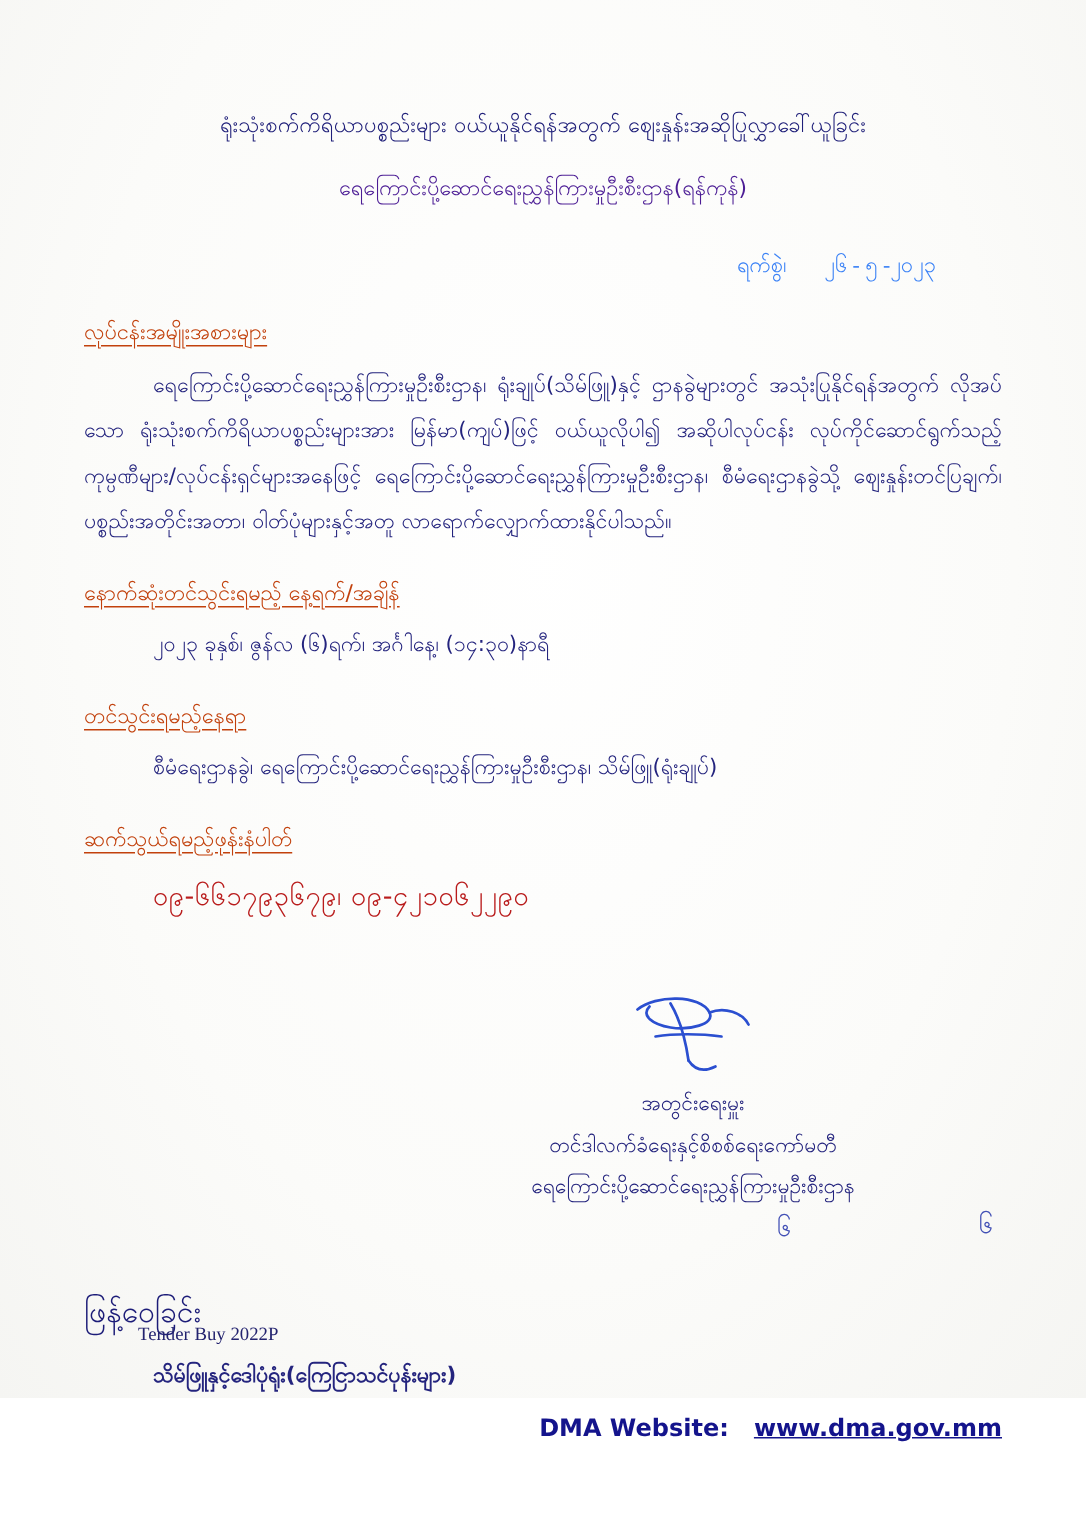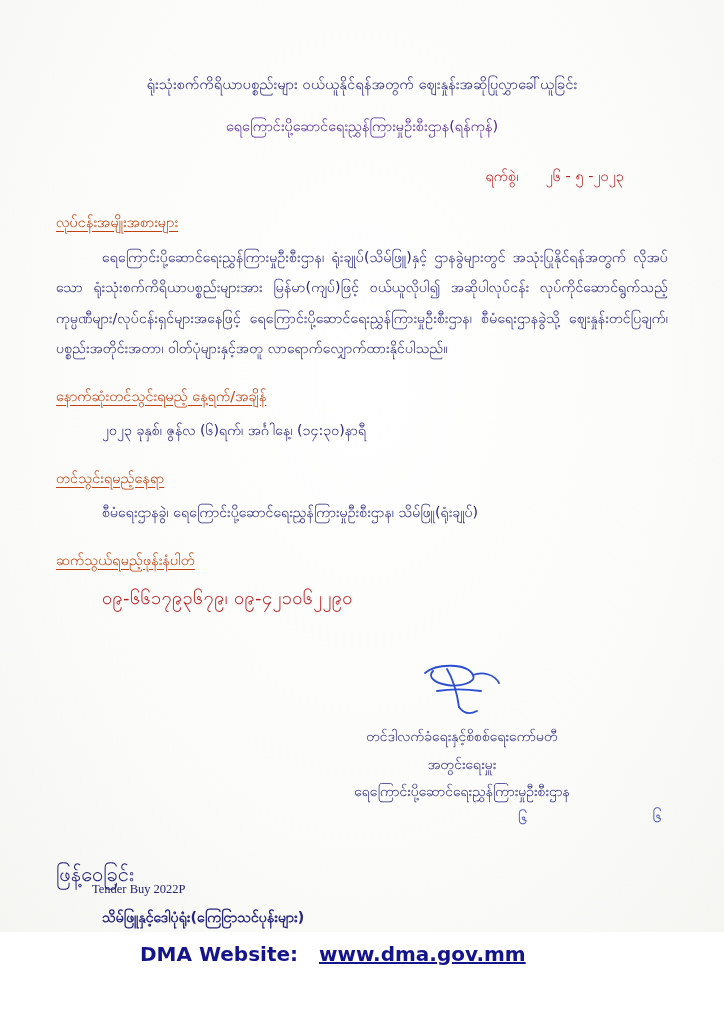--- a/index.html
+++ b/index.html
@@ -47,23 +47,24 @@
     margin-bottom: 14px;
   }
   .title-line2 {
     font-size: 14.5px;
     color: #4c1d95;
     margin-bottom: 26px;
   }
   .date-row {
     text-align: right;
     font-size: 14.5px;
-    color: #b91c1c;
+    color: #3b82f6;
     padding-right: 44px;
     margin-bottom: 20px;
+    font-family: Liberation Serif, serif;
   }
   .section-heading {
     font-size: 14.5px;
     color: #c2410c;
     text-decoration: underline;
     text-underline-offset: 4px;
     margin: 18px 0 6px 0;
   }
   .para {
     font-size: 14.2px;
@@ -129,24 +130,25 @@
     color: #1c1c78;
     margin-bottom: 10px;
   }
   .distribute-item {
     font-size: 14.2px;
     color: #24247e;
     margin: 0 0 10px 46px;
     font-weight: bold;
   }
   .website-line {
-    font-size: 20px;
+    font-size: 16px;
     color: #14148c;
     margin: 0 0 0 84px;
     font-weight: bold;
+    text-align: right;
   }
   .website-url {
     text-decoration: underline;
     color: #14148c;
   }
   .footer-code {
     position: absolute;
     left: 92px;
     bottom: 35px;
     font-size: 12.5px;
@@ -193,22 +195,22 @@
         <svg class="sig-svg" width="110" height="62" viewBox="0 0 110 62">
           <g fill="none" stroke="#2b4fd0" stroke-width="1.8" stroke-linecap="round">
             <path d="M18 12 C30 2, 60 2, 66 14 C70 22, 52 26, 40 24 C28 22, 20 16, 26 10"></path>
             <path d="M40 8 C46 18, 50 32, 52 46"></path>
             <path d="M30 30 C42 28, 60 28, 74 30"></path>
             <path d="M52 46 C56 52, 62 54, 70 50"></path>
             <path d="M66 14 C76 10, 88 14, 92 22"></path>
           </g>
         </svg>
       </div>
+      <div class="sign-line mm">အတွင်းရေးမှူး</div>
       <div class="sign-line mm">တင်ဒါလက်ခံရေးနှင့်စိစစ်ရေးကော်မတီ</div>
-      <div class="sign-line mm">အတွင်းရေးမှူး</div>
       <div class="sign-line mm">ရေကြောင်းပို့ဆောင်ရေးညွှန်ကြားမှုဦးစီးဌာန</div>
       <div class="stamp-row">
         <span class="stamp-left">၆</span>
         <span class="stamp-right">၆</span>
       </div>
     </div>
 
     <div class="distribute">
       <div class="distribute-title mm">ဖြန့်ဝေခြင်း</div>
       <div class="distribute-item mm">သိမ်ဖြူနှင့်ဒေါပုံရုံး(ကြေငြာသင်ပုန်းများ)</div>

